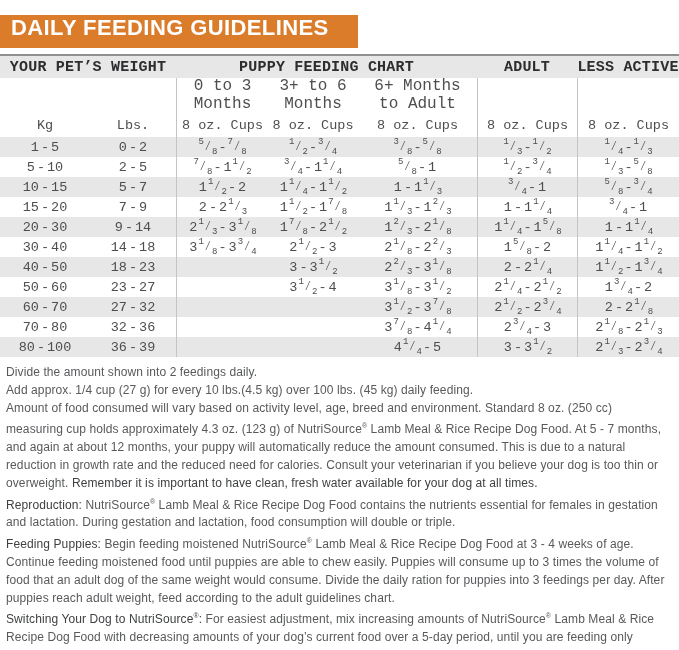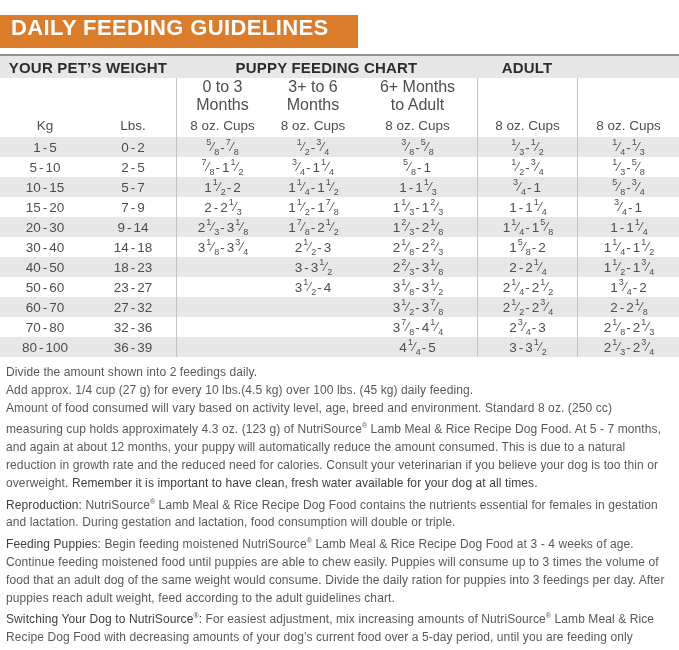--- a/index.html
+++ b/index.html
@@ -10,21 +10,21 @@
   body{width:679px;height:650px;overflow:hidden;background:#ffffff;
        font-family:"Liberation Sans","DejaVu Sans",sans-serif;}
   .page{position:relative;width:679px;height:650px;}
 
   .banner{margin-top:15px;width:358px;height:33px;background:var(--orange);
           display:flex;}
   .banner-text{color:#ffffff;font-weight:bold;font-size:22px;letter-spacing:0.4px;
                padding-left:11px;white-space:nowrap;}
 
   .table{margin-top:6px;width:679px;}
-  .trow{display:grid;grid-template-columns:90px 86px 92px 90px 119px 100px 102px;}
+  .trow{display:grid;grid-template-columns:90px 86px 92px 90px 119px 100px 102px;font-family:Liberation Mono, monospace;}
   .trow.ghead{grid-template-columns:176px 301px 100px 102px;height:22px;
               background:var(--hdr-gray);border-top:2px solid var(--topline);}
   .gcell{display:flex;align-items:center;justify-content:center;
          font-weight:bold;font-size:15px;color:var(--hdr-text);letter-spacing:0.2px;white-space:nowrap;}
   .mrow{height:36px;}
   .mrow .cell{font-size:16px;line-height:1.12;}
   .urow{height:23px;}
   .urow .cell{font-size:13.5px;white-space:nowrap;}
   .drow{height:20px;}
   .drow.odd{background:var(--stripe);}
@@ -52,20 +52,21 @@
   <div class="banner">
     <span class="banner-text">DAILY FEEDING GUIDELINES</span>
   </div>
 
   <div class="table">
 
     <div class="trow ghead">
       <div class="gcell">YOUR PET’S WEIGHT</div>
       <div class="gcell">PUPPY FEEDING CHART</div>
       <div class="gcell">ADULT</div>
+      <div class="gcell">LESS ACTIVE</div>
     </div>
 
     <div class="trow mrow">
       <div class="cell"></div>
       <div class="cell"></div>
       <div class="cell bl">0 to 3
 Months</div>
       <div class="cell">3+ to 6
 Months</div>
       <div class="cell">6+ Months

